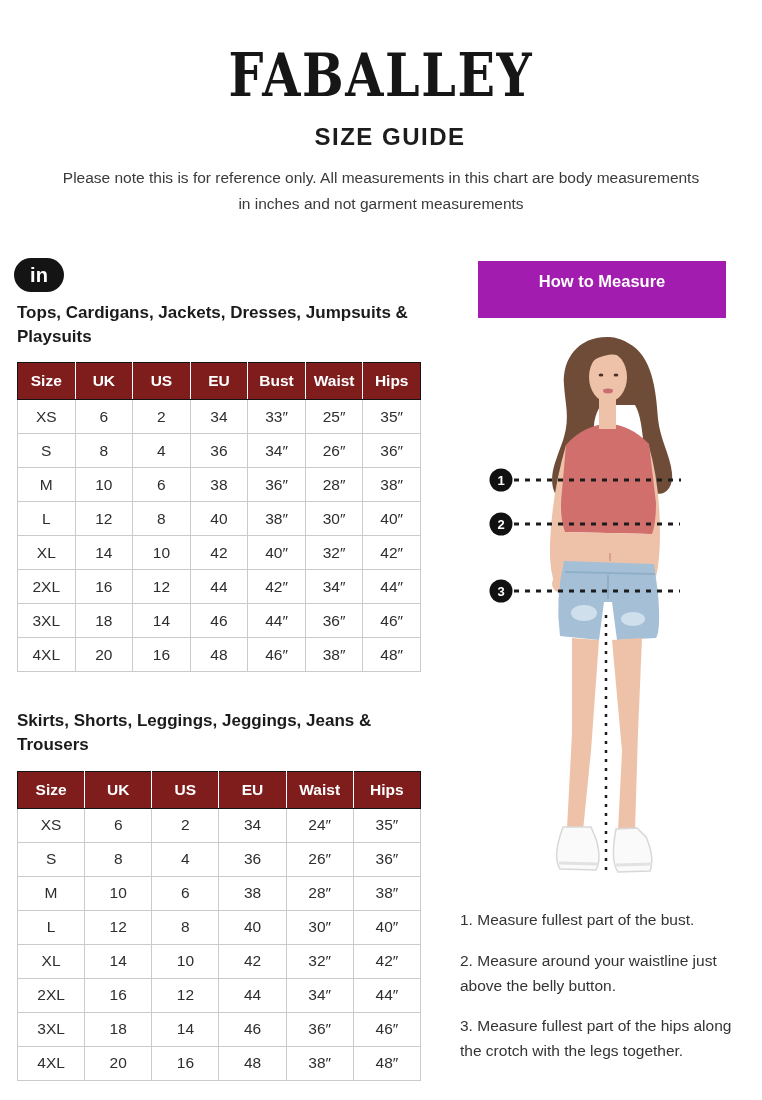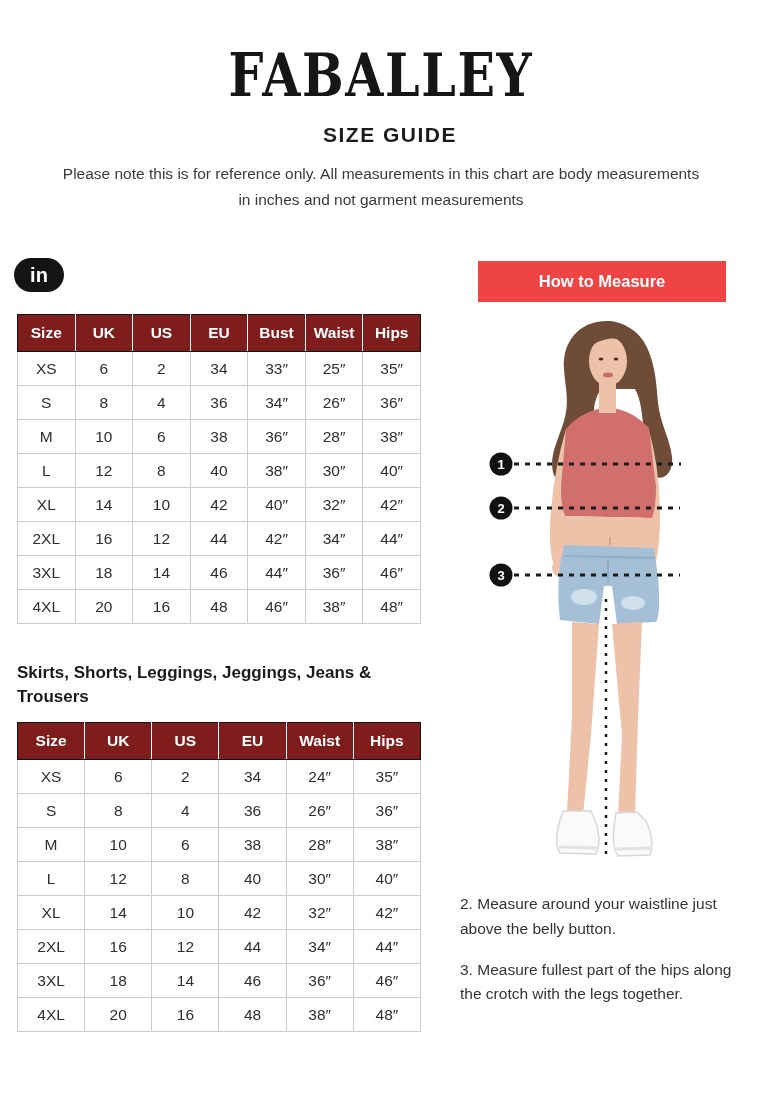--- a/index.html
+++ b/index.html
@@ -5,62 +5,63 @@
   * { margin:0; padding:0; box-sizing:border-box; }
   html,body { background:#ffffff; }
   body { font-family:"Liberation Sans","DejaVu Sans",sans-serif; color:#2b2b2b; }
   #page { position:relative; width:762px; height:1100px; background:#fff; overflow:hidden; margin:0 auto; }
 
   
   .header { position:absolute; top:8px; left:0; width:762px; text-align:center; }
   .brand { margin-top:36px; display:inline-block; font-family:"DejaVu Serif","Liberation Serif",serif;
            font-size:60px; font-weight:600; color:#161616; letter-spacing:2px;
            transform:scaleX(0.82); transform-origin:center; line-height:1.05; }
-  .size-guide-title { margin-top:16px; font-size:21px; font-weight:bold; letter-spacing:1.5px; color:#1c1c1c;margin-left:18px; }
+  .size-guide-title { margin-top:16px; font-size:24px; font-weight:bold; letter-spacing:1.5px; color:#1c1c1c;margin-left:18px; }
   .reference-note { margin:14px auto 0; max-width:648px; font-size:15.5px; line-height:1.65; color:#3a3a3a; }
 
   
   .unit-badge { position:absolute; left:14px; top:258px; width:50px; height:34px; background:#141414;
                 border-radius:17px; color:#fff; font-size:20px; font-weight:bold; text-align:center;
                 line-height:34px; cursor:pointer; }
 
   
   .left-col { position:absolute; left:17px; top:301px; width:404px; }
   .section-heading { font-size:17px; font-weight:bold; line-height:1.42; color:#1b1b1b; }
   .h2-gap { margin-top:37px; }
   table.size-table { width:100%; border-collapse:collapse; table-layout:fixed; margin-top:13px;
                      font-size:15.5px; color:#2e2e2e; }
   table.size-table thead th { background:#7f1d1d; color:#ffffff; font-weight:600; height:37px;
                               border:1px solid #141414; border-right:1px solid #ffffff; text-align:center; }
   table.size-table thead th:last-child { border-right:1px solid #141414; }
   table.size-table tbody td { height:34px; text-align:center; border:1px solid #cbcbcb; background:#fff; }
 
   
   .right-col { position:absolute; left:460px; top:261px; width:292px; }
-  .measure-banner { margin-left:18px; width:248px; height:41px; background:#ef4444; color:#fff;
+  .measure-banner { margin-left:18px; width:248px; height:57px; background:#a21caf; color:#fff;
                     font-size:16.5px; font-weight:bold; text-align:center; line-height:41px; }
   .figure-wrap { margin-top:13px; }
   .instructions-title { font-size:16.5px; font-weight:bold; color:#1b1b1b; margin-top:4px; }
   .instruction { width:272px; font-size:15.5px; line-height:1.6; color:#343434; margin-top:15px; }
   .instruction + .instruction { margin-top:16px; }
 </style>
 </head>
 <body>
 
 <div id="page">
 
   <div class="header">
     <h1 class="brand">FABALLEY</h1>
     <div class="size-guide-title">SIZE GUIDE</div>
     <p class="reference-note">Please note this is for reference only. All measurements in this chart are body measurements in inches and not garment measurements</p>
   </div>
 
   <div class="unit-badge">in</div>
 
   <div class="left-col">
+    <h2 class="section-heading">Tops, Cardigans, Jackets, Dresses, Jumpsuits &amp; Playsuits</h2>
     <table class="size-table">
       <thead>
           <tr>
             <th>Size</th>
             <th>UK</th>
             <th>US</th>
             <th>EU</th>
             <th>Bust</th>
             <th>Waist</th>
             <th>Hips</th>
@@ -275,17 +276,18 @@
           <circle cx="41" cy="193" r="11.5" fill="#111"></circle>
           <text x="41" y="198" text-anchor="middle" font-size="13" font-weight="bold" fill="#fff">2</text>
         </g>
         <g>
           <circle cx="41" cy="260" r="11.5" fill="#111"></circle>
           <text x="41" y="265" text-anchor="middle" font-size="13" font-weight="bold" fill="#fff">3</text>
         </g>
       </svg>
     </div>
 
+    <p class="instruction">1. Measure fullest part of the bust.</p>
     <p class="instruction">2. Measure around your waistline just above the belly button.</p>
     <p class="instruction">3. Measure fullest part of the hips along the crotch with the legs together.</p>
   </div>
 
 </div>
 
 </body></html>

